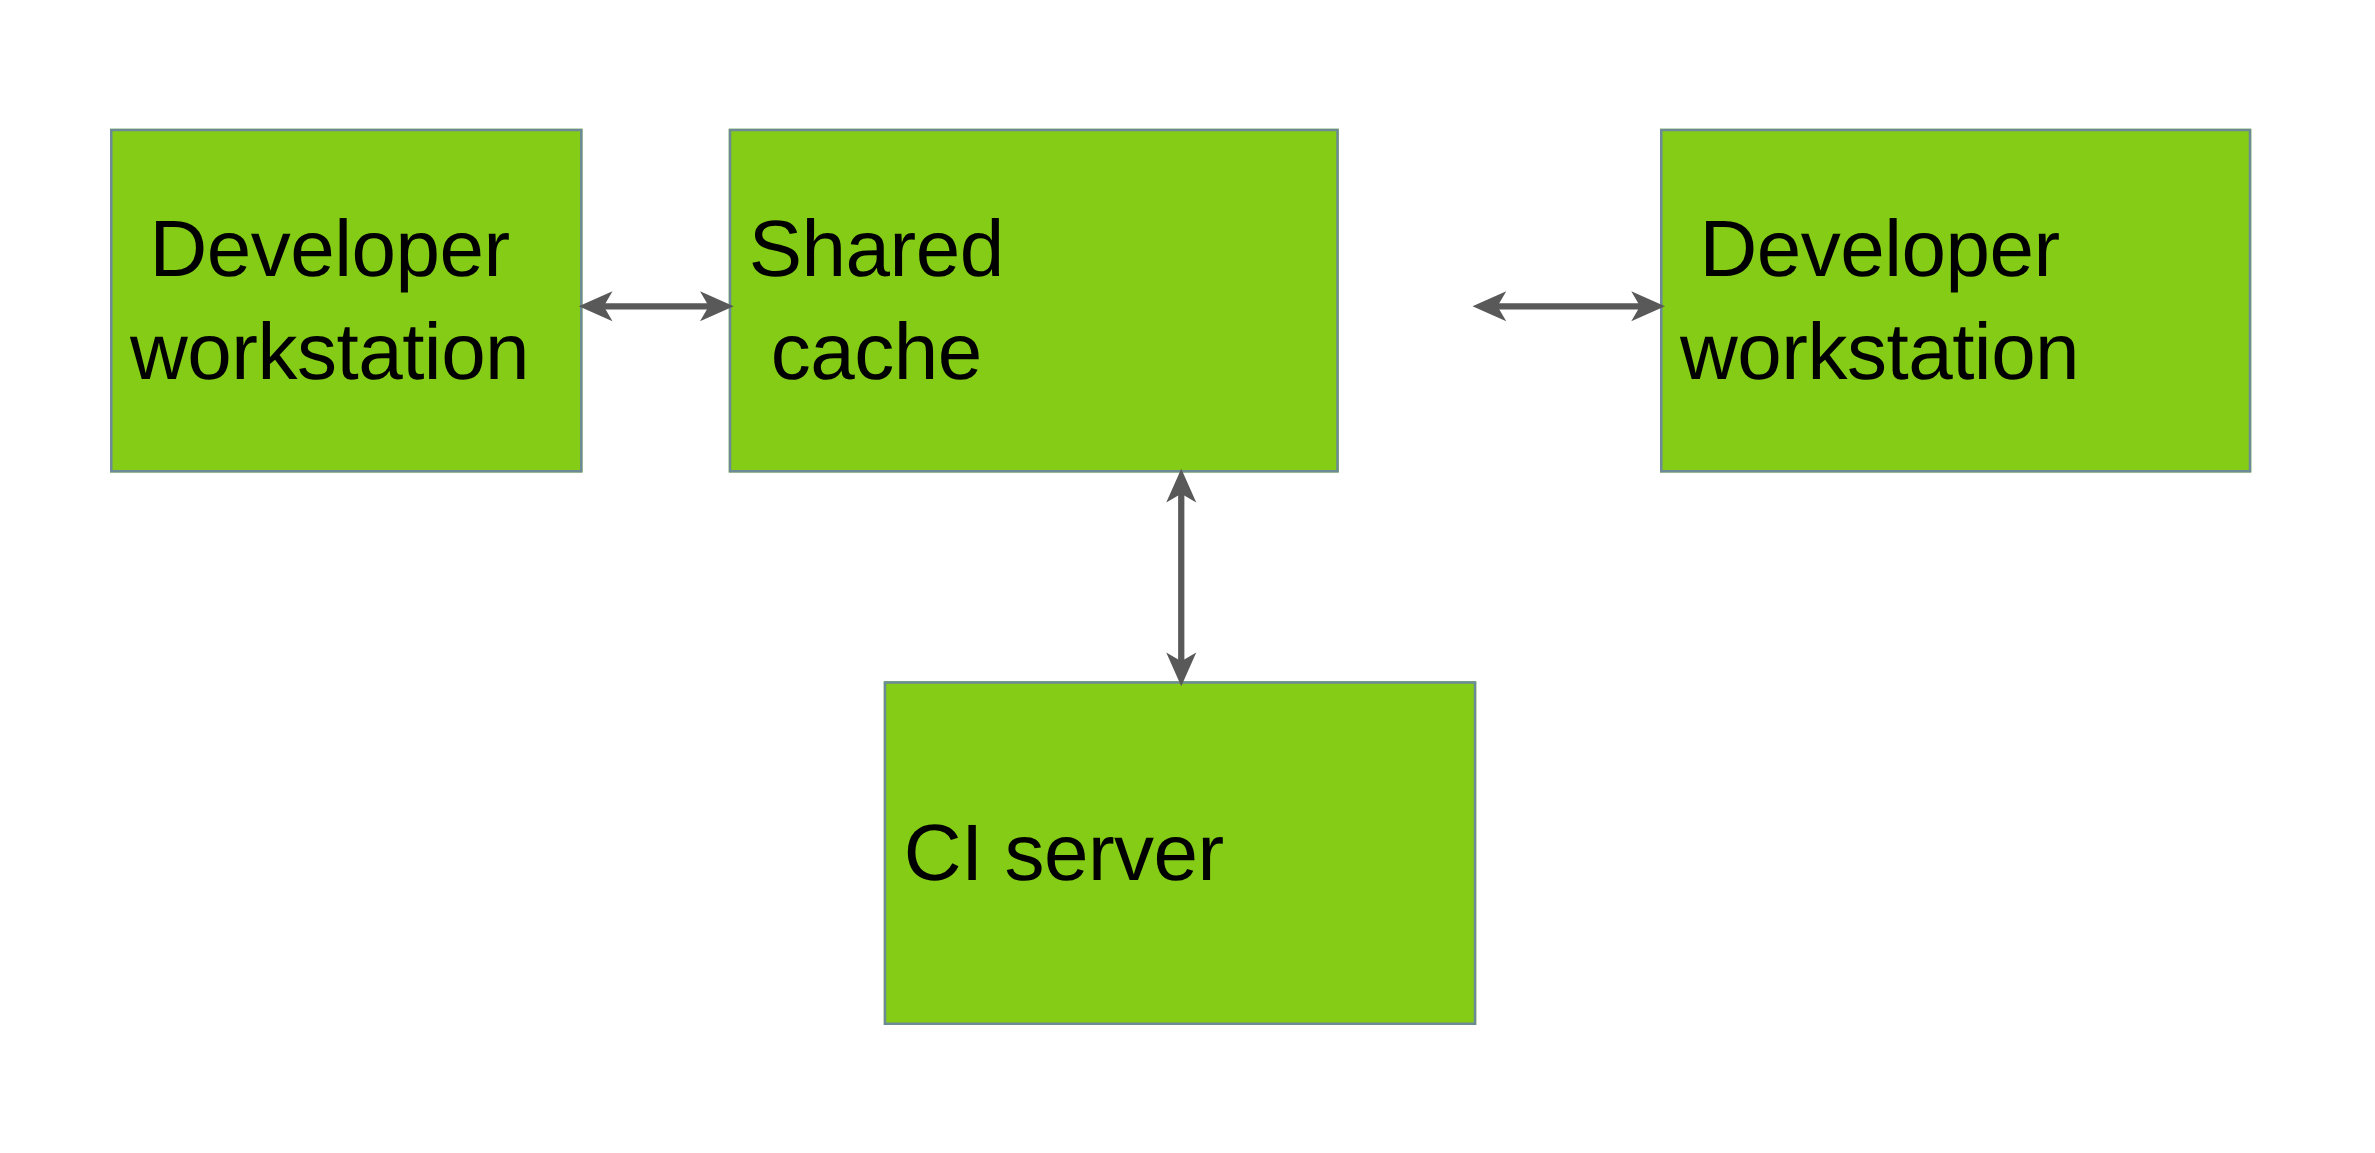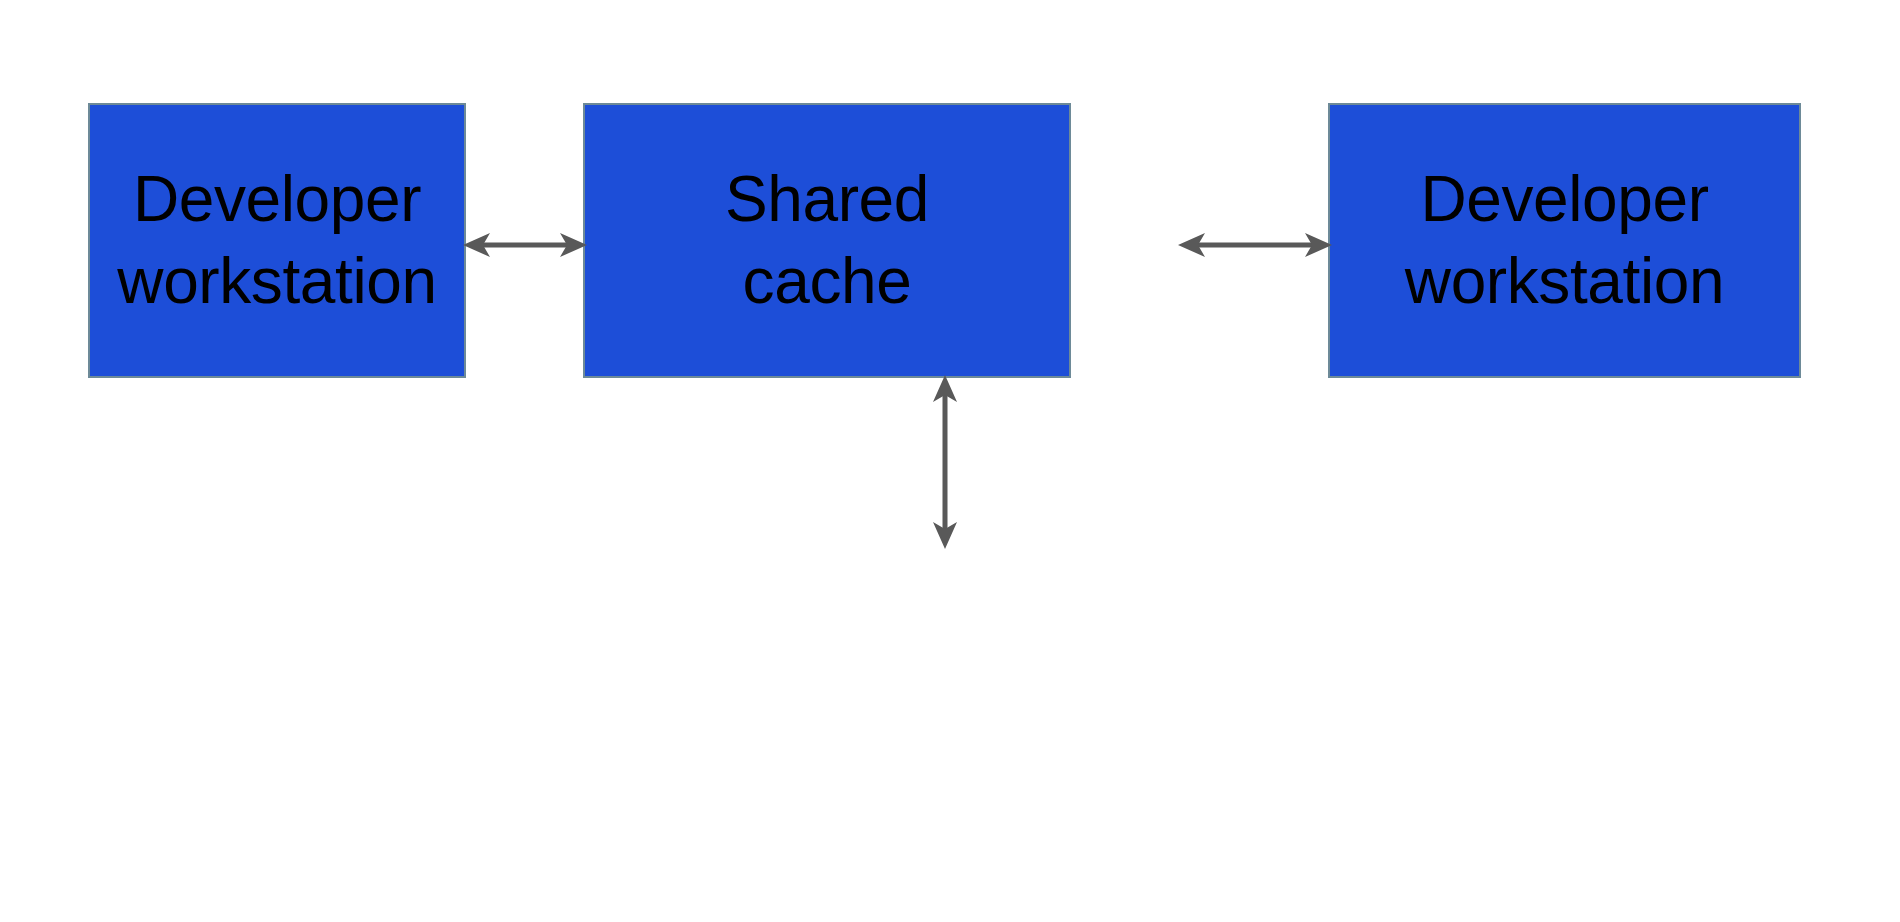--- a/index.html
+++ b/index.html
@@ -14,26 +14,25 @@
     font-family: "Liberation Sans", sans-serif;
   }
   #canvas {
     position: relative;
     width: 1900px;
     height: 922px;
     background: #ffffff;
   }
   .node {
     position: absolute;
-    background: #1d4ed8;
+    background: #84cc16;
     border: 2px solid #6d8a98;
     box-sizing: border-box;
     display: flex;
     align-items: center;
-    justify-content: center;
     text-align: center;
   }
   .node-label {
     color: #000000;
     font-family: "Liberation Sans", sans-serif;
     font-size: 64px;
     line-height: 1.28;
     font-weight: 400;
     letter-spacing: -0.4px;
     white-space: pre-line;
@@ -66,20 +65,23 @@
   <div class="node" id="node-cache">
     <span class="node-label">Shared
 cache</span>
   </div>
 
   <div class="node" id="node-dev-right">
     <span class="node-label">Developer
 workstation</span>
   </div>
 
+  <div class="node" id="node-ci">
+    <span class="node-label">CI server</span>
+  </div>
 
   <svg class="edge" id="edge-left-cache" viewBox="0 0 130 60">
     <line x1="19" y1="30" x2="111" y2="30" stroke="#595959" stroke-width="5"></line>
     <path d="M 3 30 L 30 18 L 23 30 L 30 42 Z" fill="#595959"></path>
     <path d="M 127 30 L 100 18 L 107 30 L 100 42 Z" fill="#595959"></path>
   </svg>
 
   <svg class="edge" id="edge-cache-right" viewBox="0 0 160 60">
     <line x1="19" y1="30" x2="141" y2="30" stroke="#595959" stroke-width="5"></line>
     <path d="M 3 30 L 30 18 L 23 30 L 30 42 Z" fill="#595959"></path>

